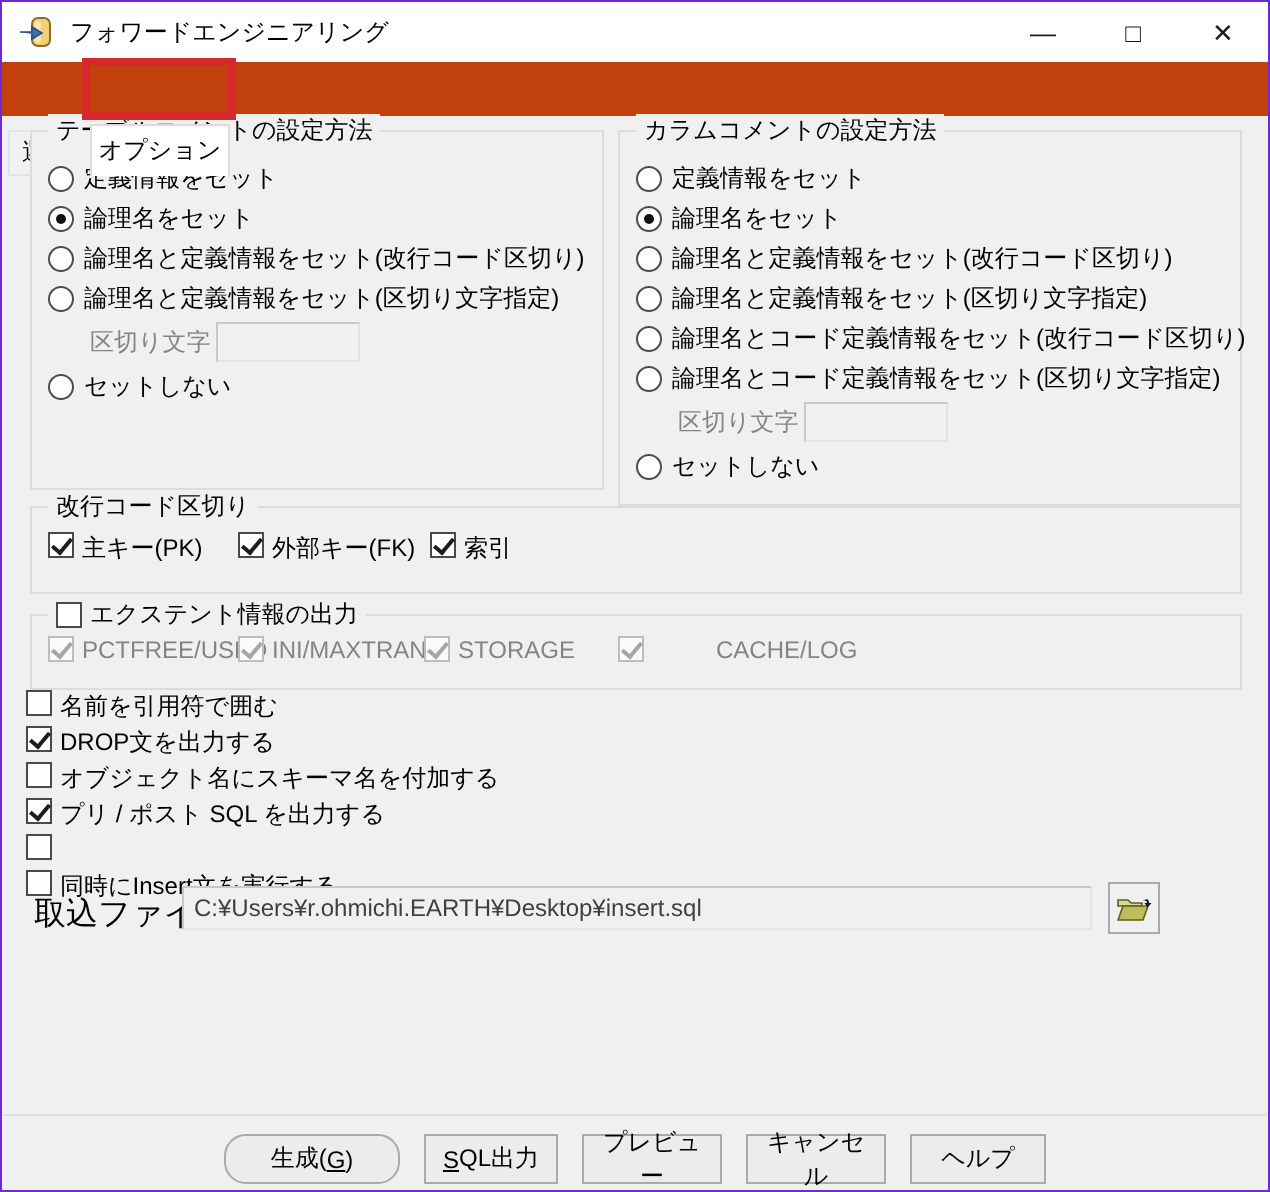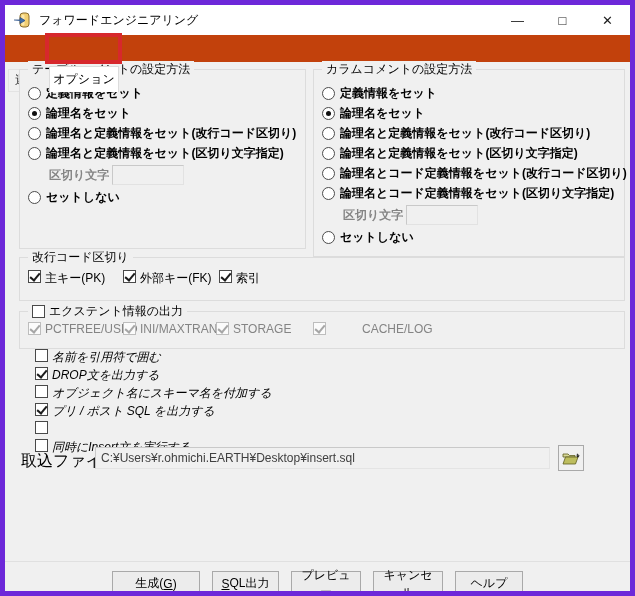--- a/index.html
+++ b/index.html
@@ -1,38 +1,38 @@
 <!DOCTYPE html>
 <html><head>
 <meta charset="utf-8">
 <style>
   html,body{margin:0;padding:0;background:#cfcfcf;font-family:"Liberation Sans",sans-serif;}
   *{box-sizing:border-box;}
-  .window{position:relative;width:635px;height:596px;background:#f0f0f0;border:5px solid #6d28d9;overflow:hidden;font-size:12px;color:#000;}
+  .window{position:relative;width:635px;height:596px;background:#f0f0f0;border:1px solid #6d28d9;overflow:hidden;font-size:12px;color:#000;}
   
   .titlebar{position:absolute;top:0;left:0;right:0;height:30px;background:#ffffff;display:flex;align-items:center;}
   .app-icon{width:18px;height:18px;margin-left:8px;flex:none;}
   .title-text{margin-left:8px;font-size:12px;color:#000;white-space:nowrap;}
   .win-controls{position:absolute;right:0;top:0;height:30px;display:flex;}
   .win-btn{width:45px;height:30px;display:flex;align-items:center;justify-content:center;font-size:13px;color:#1a1a1a;cursor:default;}
   
   .tabstrip{position:absolute;top:30px;left:0;right:0;height:27px;background:#c2410c;}
   .tab{position:absolute;font-size:12px;text-align:center;line-height:22px;}
   .tab-select{left:3px;top:34px;width:38px;height:23px;background:#f1f1f1;border:1px solid #e3e3e3;line-height:21px;}
   .tab-options{left:44px;top:31px;width:70px;height:26px;background:#ffffff;border:1px solid #dcdcdc;border-bottom:none;line-height:24px;z-index:1;}
   .annotation-box{position:absolute;left:40px;top:28px;width:77px;height:31px;border:4px solid #d7282c;z-index:6;pointer-events:none;}
   
   .grp{position:absolute;border:1px solid #dcdcdc;background:#f0f0f0;}
   .grp-legend{position:absolute;top:-9px;left:8px;background:#f0f0f0;padding:0 4px;font-size:12px;white-space:nowrap;display:flex;align-items:center;gap:4px;}
   .g-table{left:14px;top:64px;width:287px;height:180px;}
   .g-column{left:308px;top:64px;width:312px;height:188px;}
   .g-index{left:14px;top:252px;width:606px;height:44px;}
   .g-extent{left:14px;top:306px;width:606px;height:38px;}
   .g-sql{left:14px;top:478px;width:606px;height:66px;}
-  .grp-body{padding:13px 8px 0 8px;font-weight:bold;}
+  .grp-body{padding:13px 8px 0 8px;}
   
   .row{display:flex;align-items:center;gap:5px;height:20px;white-space:nowrap;}
   .row-cb{display:flex;align-items:flex-start;gap:4px;height:18px;white-space:nowrap;}
   .radio{width:13px;height:13px;border:1px solid #4c4c4c;border-radius:50%;background:#fff;position:relative;flex:none;}
   .radio.checked::after{content:"";position:absolute;left:3px;top:3px;width:5px;height:5px;border-radius:50%;background:#111;}
   .checkbox{width:13px;height:13px;border:1px solid #494949;background:#fff;position:relative;flex:none;}
   .checkbox.checked::after{content:"";position:absolute;left:3px;top:0;width:4px;height:8px;border-right:2px solid #1c1c1c;border-bottom:2px solid #1c1c1c;transform:rotate(40deg);}
   .checkbox.disabled{border-color:#bdbdbd;background:#fbfbfb;}
   .checkbox.disabled.checked::after{border-color:#a6a6a6;}
   .dis-label{color:#848484;}
@@ -41,33 +41,33 @@
   
   .hlist{display:flex;align-items:center;padding:12px 8px 0 8px;}
   .g-index .hlist > .row-cb:nth-child(1){width:95px;}
   .g-index .hlist > .row-cb:nth-child(2){width:96px;}
   .g-extent .hlist{padding-top:10px;}
   .g-extent .hlist > .row-cb:nth-child(1){width:95px;}
   .g-extent .hlist > .row-cb:nth-child(2){width:93px;}
   .g-extent .hlist > .row-cb:nth-child(3){width:97px;}
   .g-extent .hlist > .row-cb:nth-child(4){width:108px;gap:36px;}
   
-  .checklist{position:absolute;left:30px;top:344px;width:600px;font-style:italic;}
+  .checklist{position:absolute;left:12px;top:344px;width:600px;}
   .checklist .row-cb{height:18px;}
   
   .import-label{position:absolute;left:16px;top:446px;font-size:16px;}
   .import-field{position:absolute;left:90px;top:442px;width:455px;height:22px;background:#f0f0f0;border:1px solid #c9c9c9;border-right-color:#e4e4e4;border-bottom-color:#e4e4e4;font-size:12px;color:#404040;padding:0 5px;font-family:"Liberation Sans",sans-serif;}
   .folder-btn{position:absolute;left:553px;top:440px;width:26px;height:26px;background:#f0f0f0;border:1px solid #a9a9a9;display:flex;align-items:center;justify-content:center;padding:0;}
   
   .g-sql .grp-body{padding-top:16px;}
   
   .divider{position:absolute;left:0;right:0;top:556px;height:1px;background:#e0e0e0;}
   .footer{position:absolute;left:0;right:0;top:566px;display:flex;justify-content:center;gap:12px;}
   .btn{height:25px;background:#ececec;border:1px solid #a9a9a9;font-size:12px;color:#000;padding:0 4px;display:flex;align-items:center;justify-content:center;font-family:"Liberation Sans",sans-serif;}
-  .btn-generate{width:88px;}.btn-sql{width:67px;}.btn-preview{width:70px;}.btn-cancel{width:70px;}.btn-help{width:68px;}
+  .btn-generate{width:88px;border-radius:11px;}.btn-sql{width:67px;}.btn-preview{width:70px;}.btn-cancel{width:70px;}.btn-help{width:68px;}
   .mn{text-decoration:underline;}
 </style>
 </head>
 <body>
 
 <div class="window">
 
   <div class="titlebar">
     <svg class="app-icon" viewBox="0 0 18 18">
       <rect x="7" y="2" width="9" height="14" rx="3" fill="#f2cf72" stroke="#8a6d2f" stroke-width="1"></rect>

